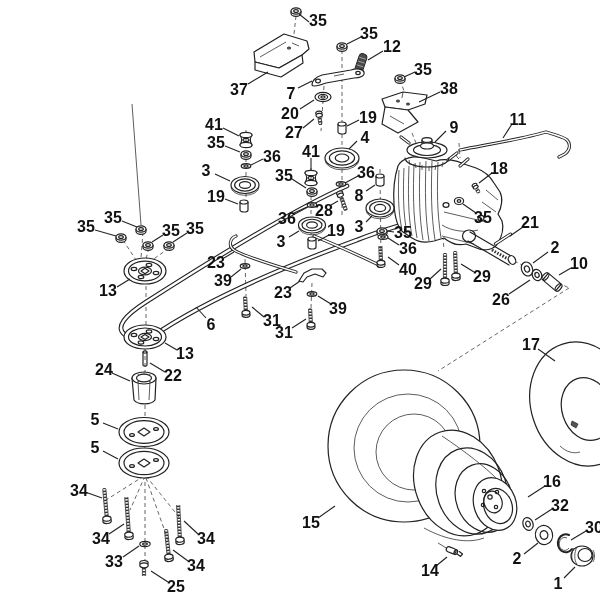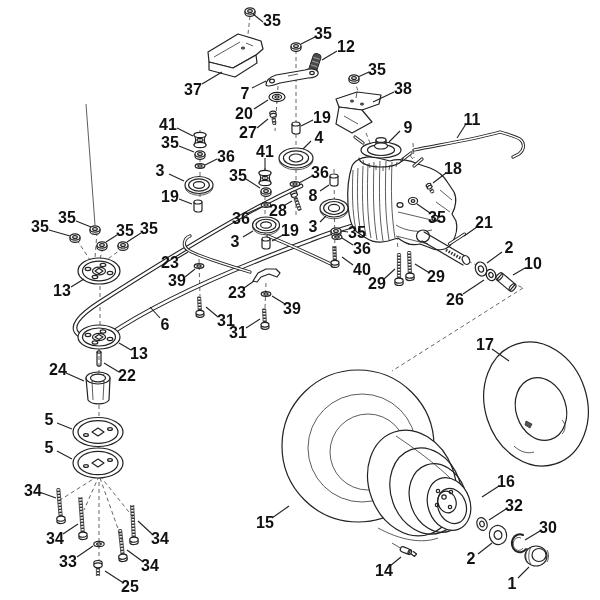--- a/index.html
+++ b/index.html
@@ -1,16 +1,16 @@
 <!DOCTYPE html>
 <html><head>
 <meta charset="utf-8">
 <style>
   html,body{margin:0;padding:0;width:600px;height:600px;background:#fff;overflow:hidden;}
-  #stage{position:relative;width:500px;height:600px;background:#fff;}
+  #stage{position:relative;width:500px;height:600px;background:#fff;padding-left:46px;}
   svg{display:block;}
   .callout{font-family:"Liberation Sans","DejaVu Sans",sans-serif;font-weight:bold;font-size:16px;fill:#111;}
   .ln{fill:none;stroke:#222;stroke-width:1.2;stroke-linecap:round;stroke-linejoin:round;}
   .fw{fill:#fff;stroke:#222;stroke-width:1.2;stroke-linejoin:round;}
   .thin{fill:none;stroke:#333;stroke-width:0.8;}
   .leader{stroke:#222;stroke-width:1.1;fill:none;}
   .dash{stroke:#555;stroke-width:0.9;fill:none;stroke-dasharray:4 3;}
   .belt-o{stroke:#222;stroke-width:4.6;fill:none;stroke-linecap:round;}
   .belt-i{stroke:#fff;stroke-width:2.4;fill:none;stroke-linecap:round;}
   .rod-o{stroke:#222;stroke-width:3.2;fill:none;stroke-linecap:round;}

